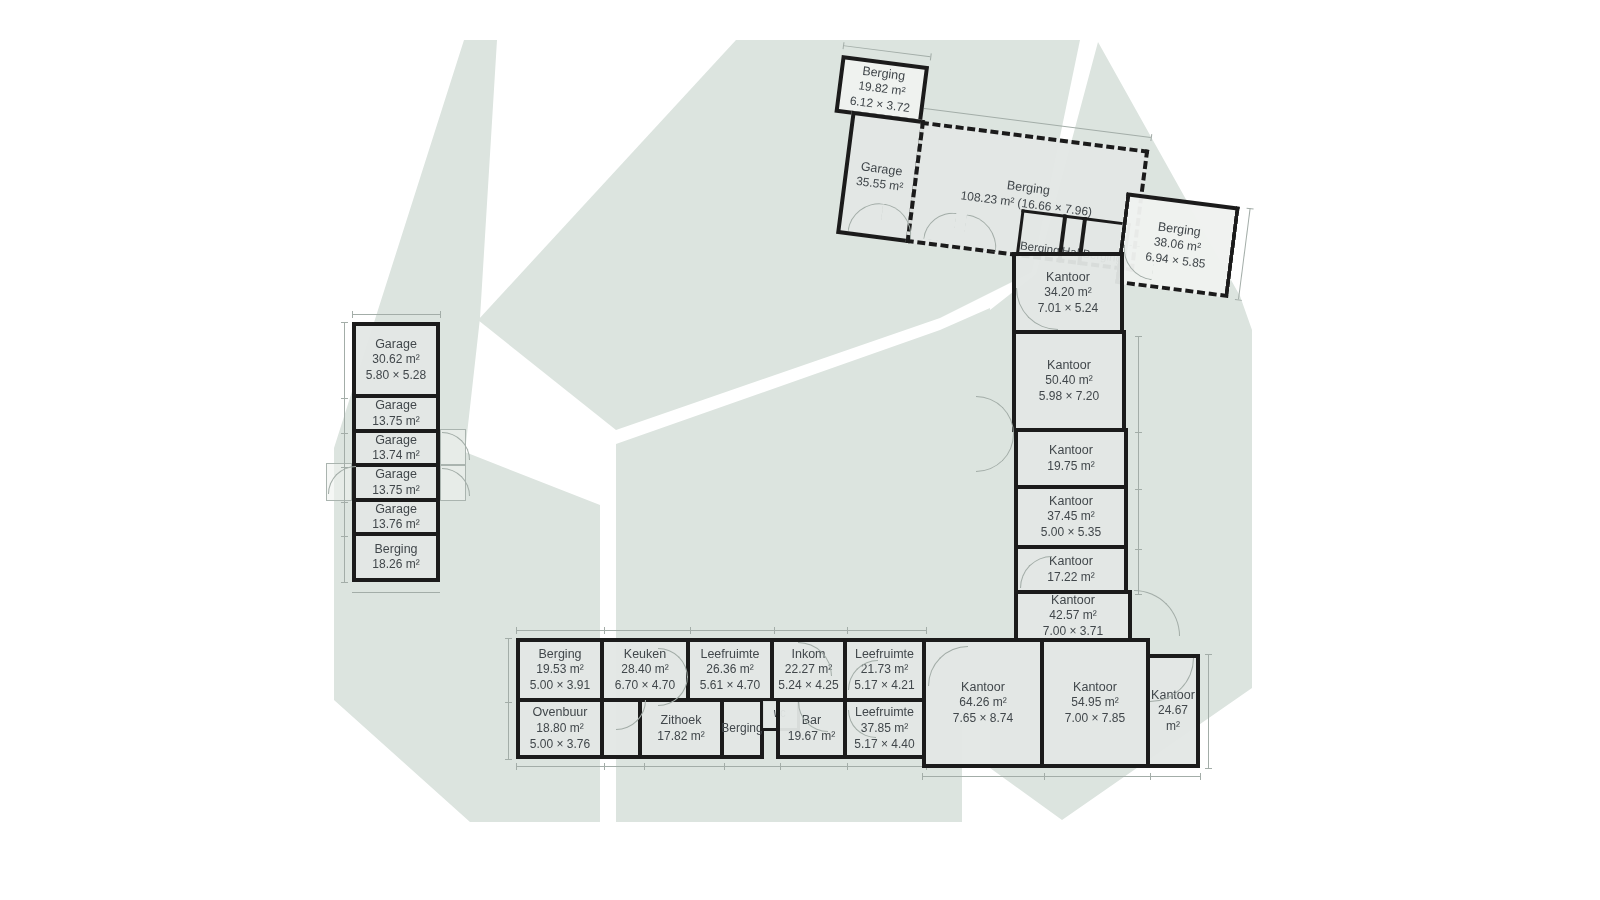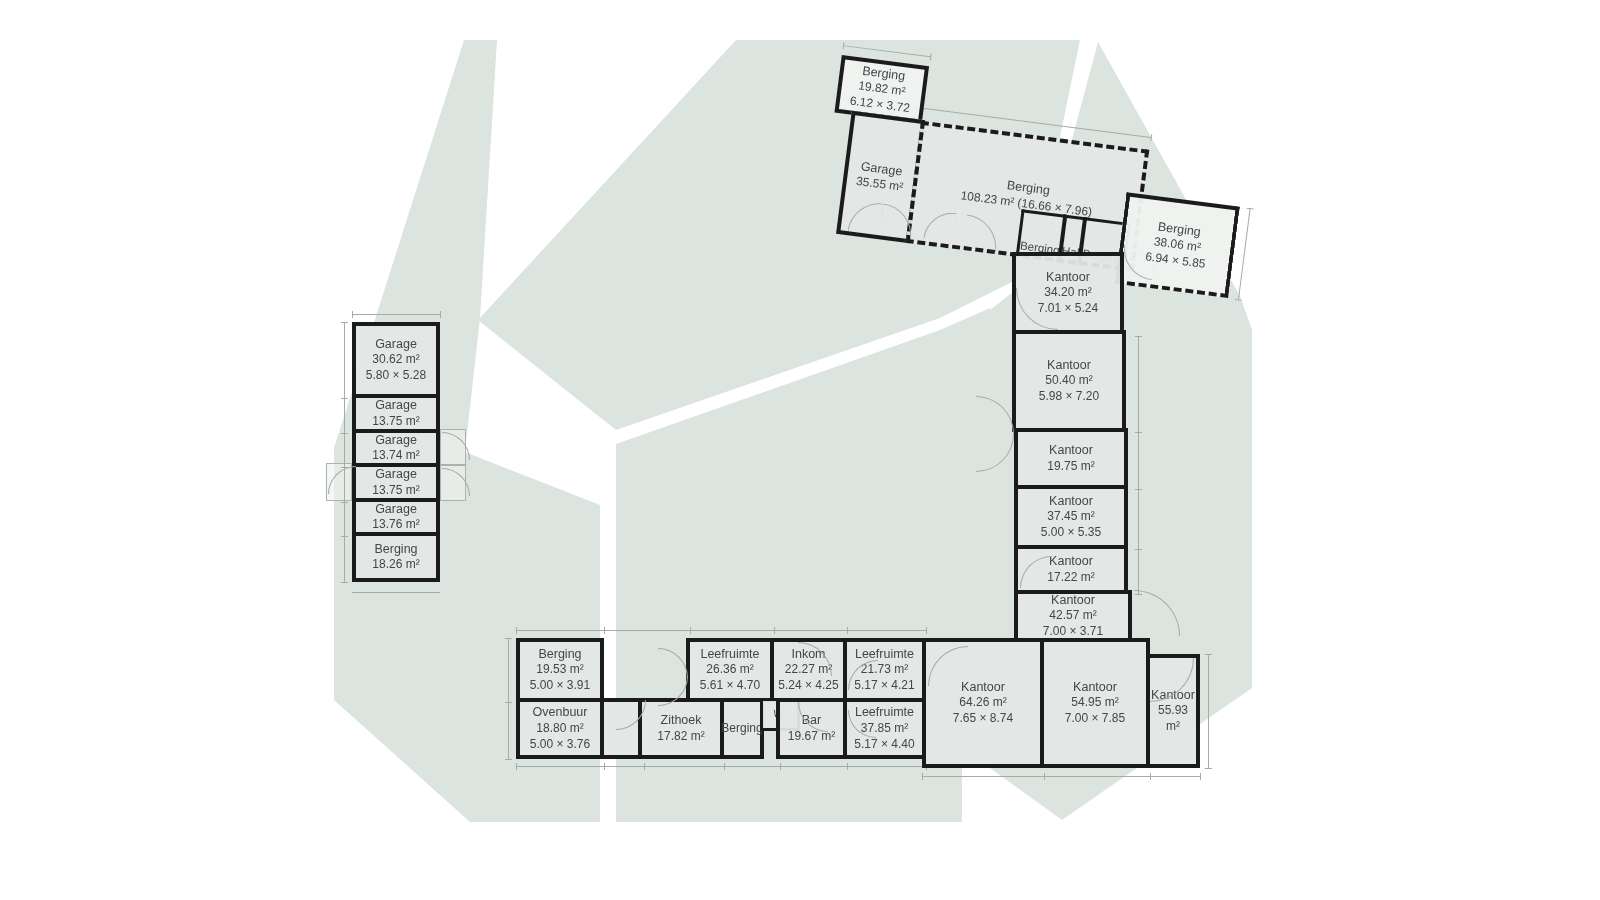--- a/index.html
+++ b/index.html
@@ -124,21 +124,21 @@
     <span>64.26 m²</span>
     <span>7.65 × 8.74</span>
   </div>
   <div class="room" style="left:1040px;top:638px;width:110px;height:130px;">
     <span class="nm">Kantoor</span>
     <span>54.95 m²</span>
     <span>7.00 × 7.85</span>
   </div>
   <div class="room" style="left:1146px;top:654px;width:54px;height:114px;">
     <span class="nm">Kantoor</span>
-    <span>55.93 m²</span>
+    <span>24.67 m²</span>
   </div>
 
   <div class="arc bl" style="left:1016px;top:288px;width:42px;height:42px;"></div>
   <div class="arc br" style="left:976px;top:434px;width:38px;height:38px;"></div>
   <div class="arc tr" style="left:976px;top:396px;width:38px;height:38px;"></div>
   <div class="arc tl" style="left:1020px;top:556px;width:32px;height:32px;"></div>
   <div class="arc tr" style="left:1134px;top:590px;width:46px;height:46px;"></div>
   <div class="arc br" style="left:1150px;top:658px;width:44px;height:44px;"></div>
   <div class="arc tl" style="left:928px;top:646px;width:40px;height:40px;"></div>
   <div class="dimv" style="left:1138px;top:336px;height:258px;"></div>
@@ -198,20 +198,25 @@
   <div class="tickh" style="left:341px;top:467px;"></div>
   <div class="tickh" style="left:341px;top:502px;"></div>
   <div class="tickh" style="left:341px;top:536px;"></div>
   <div class="tickh" style="left:341px;top:582px;"></div>
   <div class="dimh" style="left:352px;top:592px;width:88px;"></div>
 
   <div class="room" style="left:516px;top:638px;width:88px;height:64px;">
     <span class="nm">Berging</span>
     <span>19.53 m²</span>
     <span>5.00 × 3.91</span>
+  </div>
+  <div class="room" style="left:600px;top:638px;width:90px;height:64px;">
+    <span class="nm">Keuken</span>
+    <span>28.40 m²</span>
+    <span>6.70 × 4.70</span>
   </div>
   <div class="room" style="left:686px;top:638px;width:88px;height:64px;">
     <span class="nm">Leefruimte</span>
     <span>26.36 m²</span>
     <span>5.61 × 4.70</span>
   </div>
   <div class="room" style="left:770px;top:638px;width:77px;height:64px;">
     <span class="nm">Inkom</span>
     <span>22.27 m²</span>
     <span>5.24 × 4.25</span>

